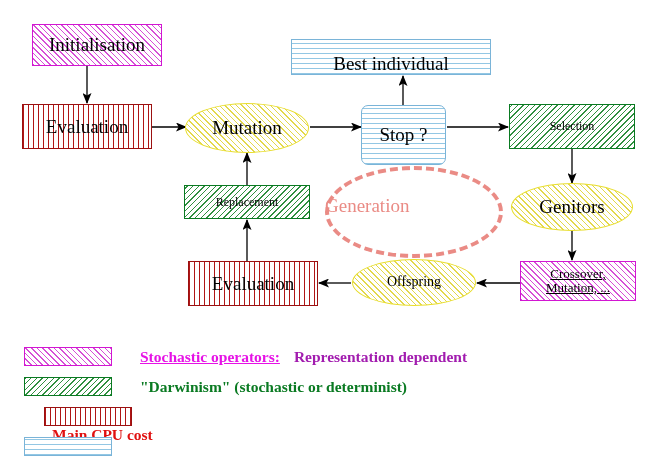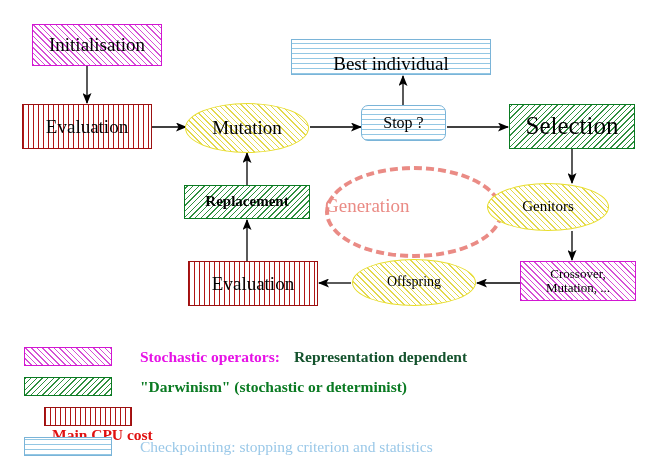--- a/index.html
+++ b/index.html
@@ -94,22 +94,22 @@
     box-sizing: border-box;
     flex: none;
   }
   .legend-text {
     margin-left: 28px;
     white-space: nowrap;
     font-size: 15.5px;
     font-weight: bold;
   }
   .legend-text.thin { font-weight: normal; }
-  .lt-magenta { color: #e612e6; }
-  .lt-gold    { color: #14532d; }
+  .lt-magenta { color: #e612e6; text-decoration: underline; }
+  .lt-gold    { color: #a21caf; }
   .lt-green   { color: #0a7a22; }
   .lt-red     { color: #e01010; }
   .lt-blue    { color: #9ac8e8; }
   .legend-text span + span { margin-left: 14px; }
 </style>
 </head>
 <body>
 
 <div id="canvas">
 
@@ -157,46 +157,46 @@
   </div>
 
   <div class="node ellipse-yellow" style="left:185px; top:103px; width:124px; height:50px; font-size:19px;">
     <span class="node-label">Mutation</span>
   </div>
 
   <div class="node hatch-blue-horz" style="left:291px; top:39px; width:200px; height:36px; font-size:19px;align-items:flex-end;">
     <span class="node-label">Best individual</span>
   </div>
 
-  <div class="node hatch-blue-horz rounded" style="left:361px; top:105px; width:85px; height:36px; font-size:16px;">
+  <div class="node hatch-blue-horz rounded" style="left:361px; top:105px; width:85px; height:60px; font-size:19px;">
     <span class="node-label">Stop ?</span>
   </div>
 
-  <div class="node hatch-green" style="left:509px; top:104px; width:126px; height:45px; font-size:25px;">
+  <div class="node hatch-green" style="left:509px; top:104px; width:126px; height:45px; font-size:12px;">
     <span class="node-label">Selection</span>
   </div>
 
-  <div class="node ellipse-yellow" style="left:487px; top:183px; width:122px; height:48px; font-size:15px;">
+  <div class="node ellipse-yellow" style="left:511px; top:183px; width:122px; height:48px; font-size:19px;">
     <span class="node-label">Genitors</span>
   </div>
 
-  <div class="node hatch-magenta" style="left:520px; top:261px; width:116px; height:40px; font-size:13px;">
+  <div class="node hatch-magenta" style="left:520px; top:261px; width:116px; height:40px; font-size:13px;text-decoration:underline;">
     <span class="node-label" style="white-space:pre-line;">Crossover,
 Mutation, ...</span>
   </div>
 
   <div class="node ellipse-yellow" style="left:352px; top:259px; width:124px; height:47px; font-size:14px;">
     <span class="node-label">Offspring</span>
   </div>
 
   <div class="node hatch-red-vert" style="left:188px; top:261px; width:130px; height:45px; font-size:19px;">
     <span class="node-label">Evaluation</span>
   </div>
 
-  <div class="node hatch-green" style="left:184px; top:185px; width:126px; height:34px; font-size:15px;font-weight:bold;">
+  <div class="node hatch-green" style="left:184px; top:185px; width:126px; height:34px; font-size:12px;">
     <span class="node-label">Replacement</span>
   </div>
 
   <div id="legend">
 
     <div class="legend-row" style="left:24px; top:347px;">
       <span class="legend-swatch hatch-magenta"></span>
       <span class="legend-text">
         <span class="lt-magenta">Stochastic operators:</span><span class="lt-gold">Representation dependent</span>
       </span>
@@ -207,18 +207,17 @@
       <span class="legend-text lt-green">"Darwinism" (stochastic or determinist)</span>
     </div>
 
     <div class="legend-row" style="left:24px; top:407px;flex-direction:column;">
       <span class="legend-swatch hatch-red-vert"></span>
       <span class="legend-text lt-red">Main CPU cost</span>
     </div>
 
     <div class="legend-row" style="left:24px; top:437px;">
       <span class="legend-swatch hatch-blue-horz"></span>
-      <span class="legend-text thin lt-blue">Checkpointing: stopping criterion and statistics</span>
     </div>
 
   </div>
 
 </div>
 
 </body></html>

